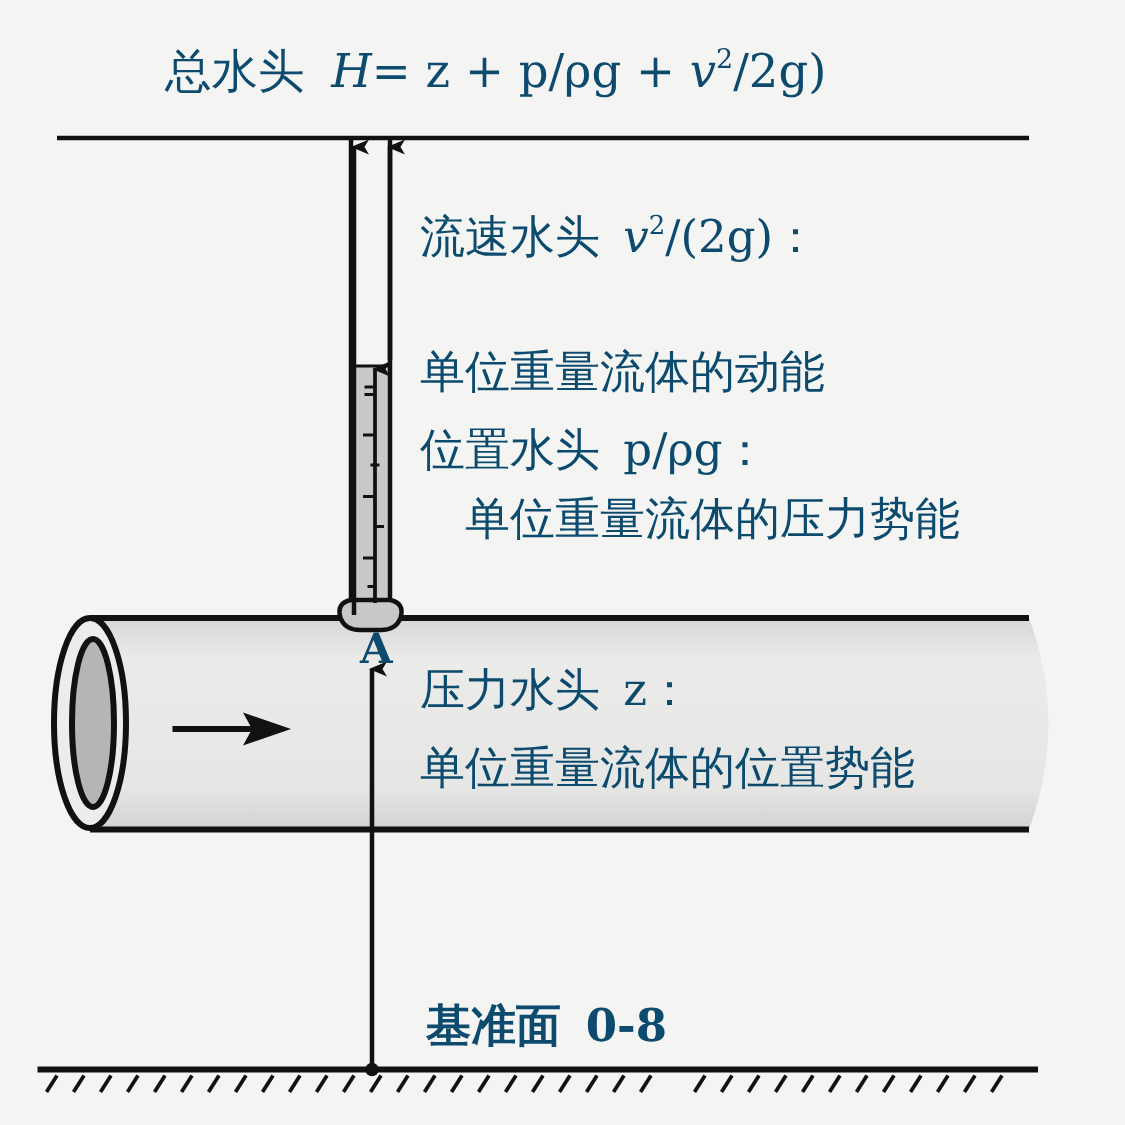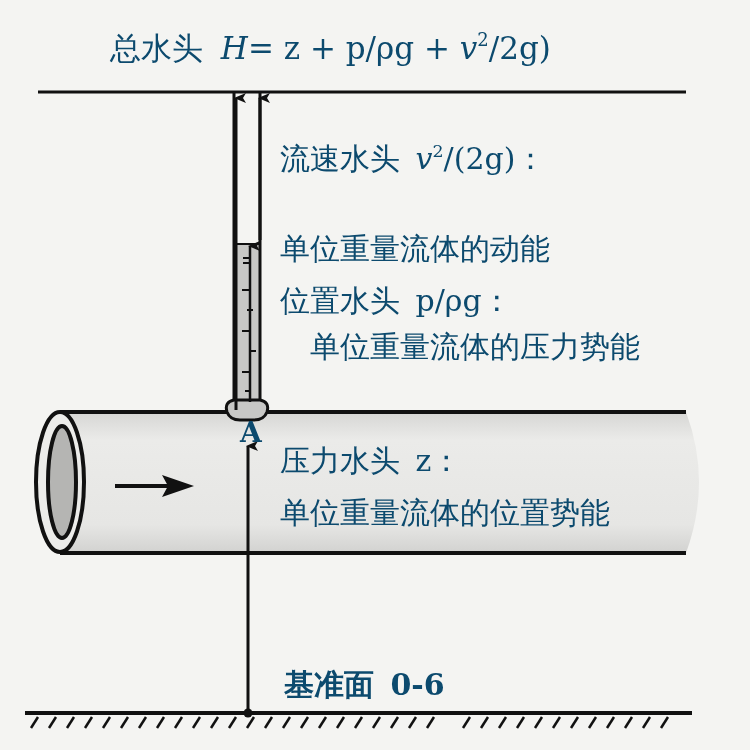--- a/index.html
+++ b/index.html
@@ -129,14 +129,14 @@
 <div class="lbl serif" style="left:240px; top:414px; font-size:28px; font-weight:bold;">A</div>
 
 <div class="lbl" style="left:280px; top:442px;">
   <span>压力水头</span>
   <span class="serif" style="margin-left:6px;">z：</span>
 </div>
 <div class="lbl" style="left:280px; top:494px;">单位重量流体的位置势能</div>
 
 <div class="lbl" style="left:284px; top:666px; font-weight:bold;">
   <span>基准面</span>
-  <span class="serif" style="margin-left:6px;">0-6</span>
+  <span class="serif" style="margin-left:6px;">0-8</span>
 </div>
 
 </body></html>

